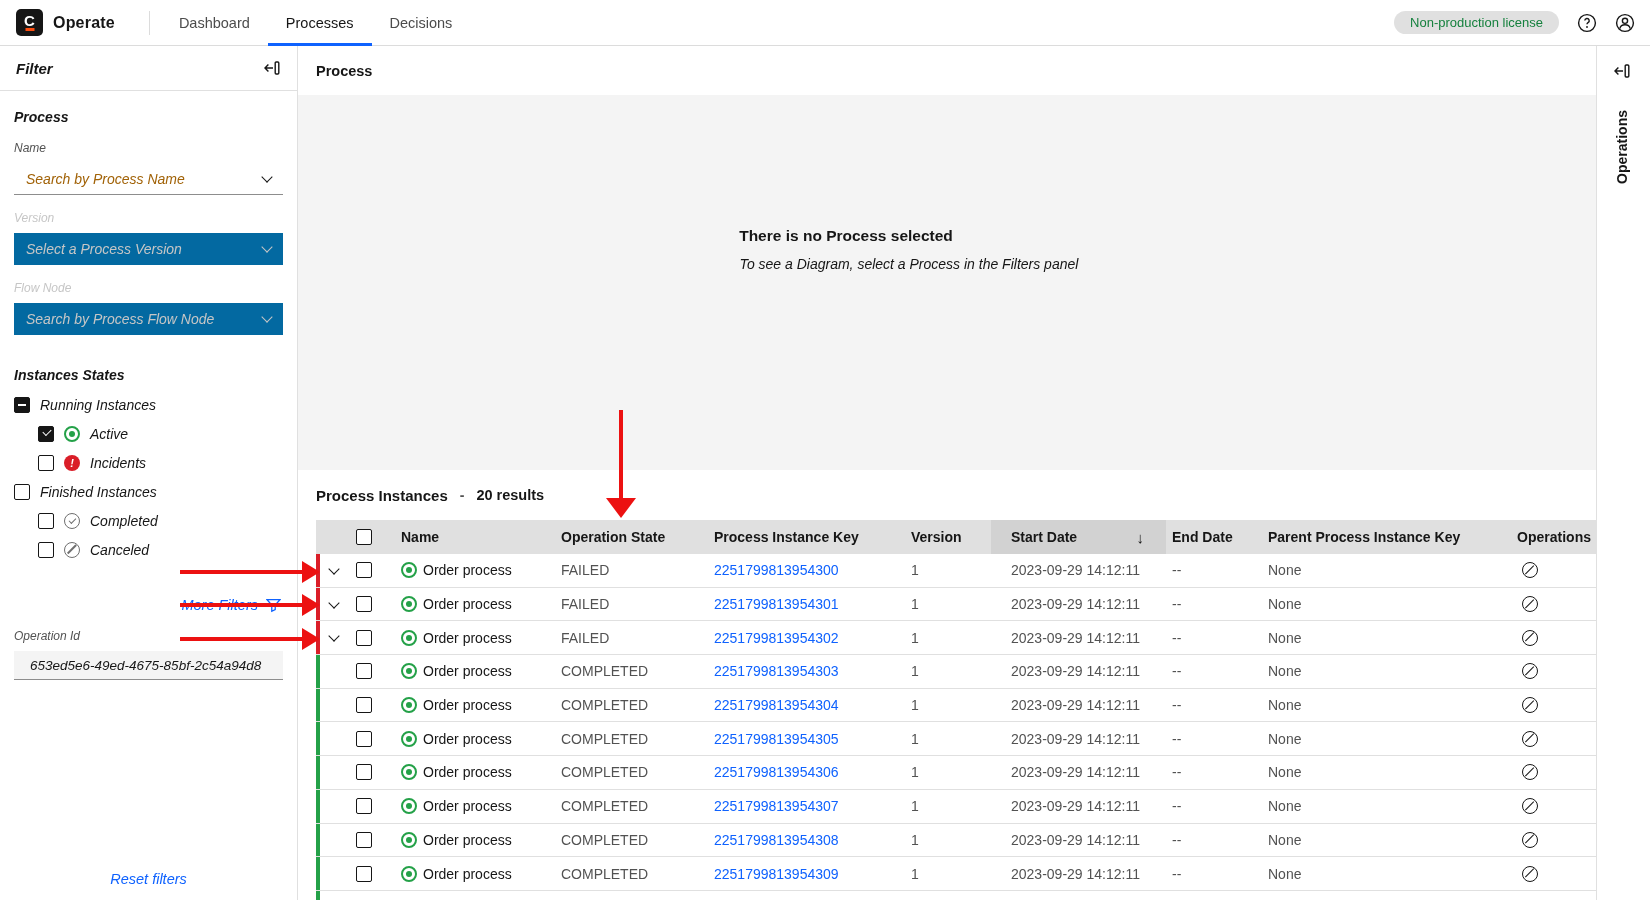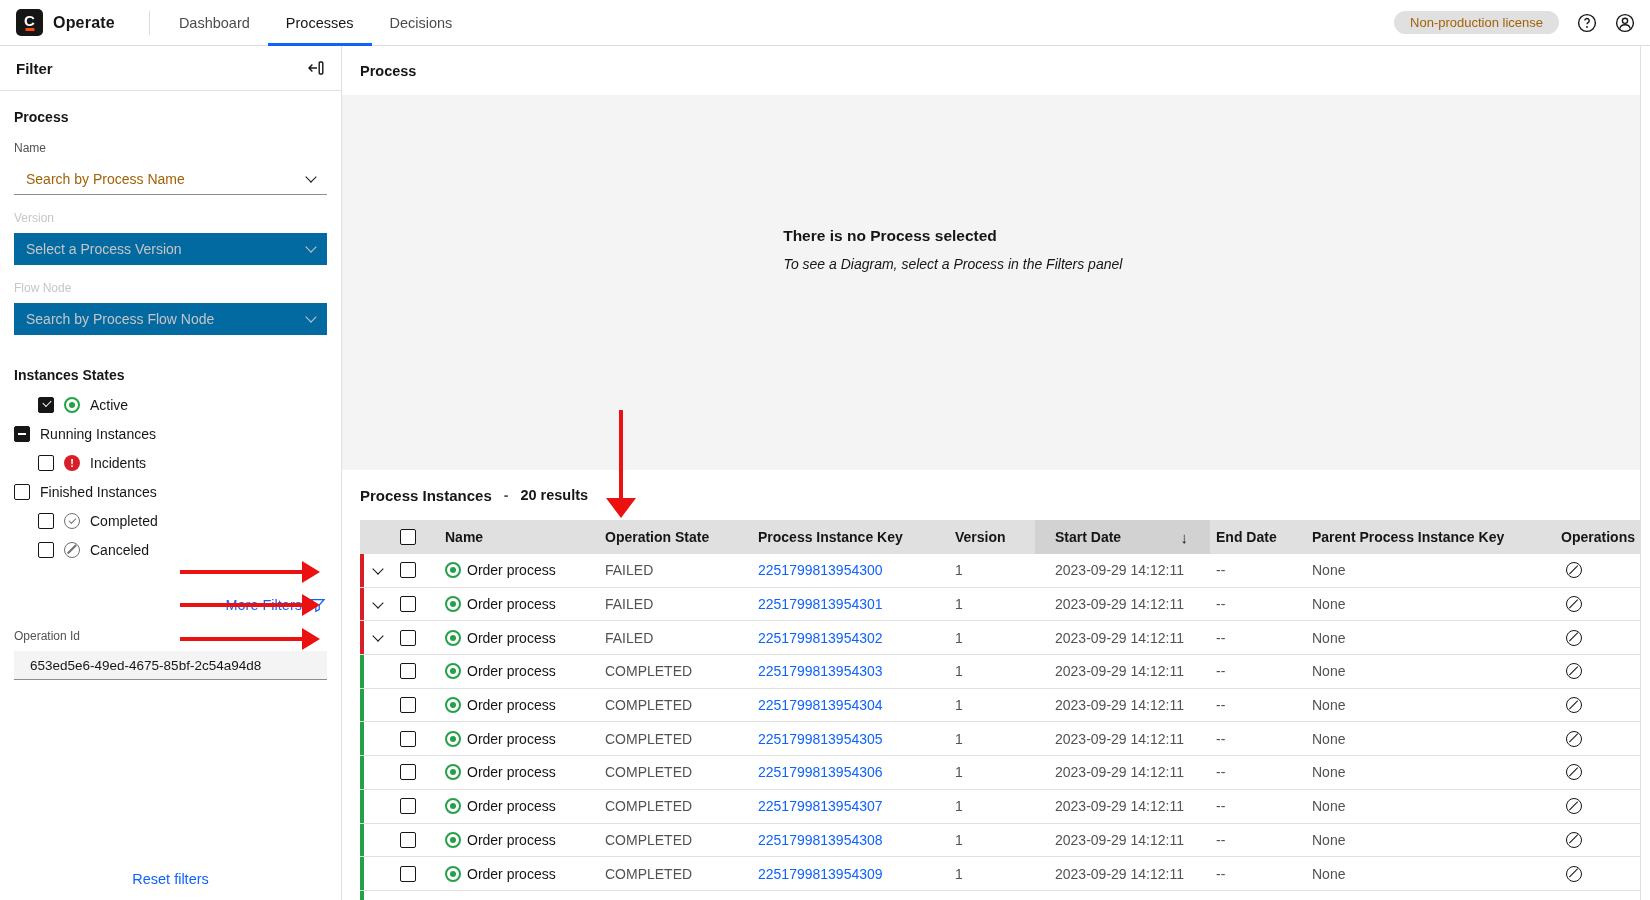--- a/index.html
+++ b/index.html
@@ -12,26 +12,26 @@
         display:flex;align-items:center;justify-content:center;}
   .logo .c{color:#fff;font-weight:bold;font-size:15px;line-height:1;margin-top:-4px;}
   .logo .o{position:absolute;bottom:5px;left:50%;transform:translateX(-50%);width:9px;height:3px;background:#fc4d0f;}
   .appname{font-size:16px;font-weight:bold;margin-left:10px;letter-spacing:.2px;}
   .hdr-div{width:1px;height:24px;background:#dcdcdc;margin-left:34px;}
   .tabs{display:flex;height:46px;margin-left:11px;}
   .tab{padding:0 18px;display:flex;align-items:center;font-size:14.5px;color:#4c4c4c;position:relative;cursor:pointer;}
   .tab.active{color:#161616;}
   .tab.active::after{content:"";position:absolute;left:0;right:0;bottom:0;height:3px;background:#0f62fe;}
   .hdr-right{margin-left:auto;display:flex;align-items:center;gap:18px;padding-right:15px;}
-  .badge{background:#e0e0e0;border-radius:13px;padding:4px 16px;font-size:13px;color:#a16207;white-space:nowrap;}
+  .badge{background:#e0e0e0;border-radius:13px;padding:4px 16px;font-size:13px;color:#15803d;white-space:nowrap;}
   .round-icon{width:20px;height:20px;display:block;}
 
   
   .body{display:flex;height:854px;}
-  .fpanel{width:342px;box-sizing:border-box;border-right:1px solid #e0e0e0;position:relative;background:#fff;flex:none;}
+  .fpanel{width:298px;box-sizing:border-box;border-right:1px solid #e0e0e0;position:relative;background:#fff;flex:none;font-style:italic;}
   .main{width:1298px;flex:none;display:flex;flex-direction:column;background:#fff;}
   .rbar{width:50px;flex:none;box-sizing:border-box;border-left:1px solid #e0e0e0;background:#fff;
         display:flex;flex-direction:column;align-items:center;}
 
   
   .fp-head{height:45px;border-bottom:1px solid #e0e0e0;display:flex;align-items:center;justify-content:space-between;
            padding:0 16px;box-sizing:border-box;}
   .fp-title{font-size:15px;font-weight:bold;}
   .panel-icon{width:18px;height:18px;cursor:pointer;}
   .fp-body{padding:0 14px;}
@@ -182,28 +182,28 @@
 
         <div class="f-label dis">Flow Node</div>
         <div class="combo dis">
           <span class="ph">Search by Process Flow Node</span>
           <span class="chev gray"></span>
         </div>
 
         <div class="states-title">Instances States</div>
 
         <div class="tree">
+          <div class="trow-f">
+            <span class="cb ind"></span>
+            <span class="st-label">Running Instances</span>
+          </div>
           <div class="trow-f child">
             <span class="cb checked"></span>
             <span class="sico active"></span>
             <span class="st-label">Active</span>
-          </div>
-          <div class="trow-f">
-            <span class="cb ind"></span>
-            <span class="st-label">Running Instances</span>
           </div>
           <div class="trow-f child">
             <span class="cb"></span>
             <span class="sico incident">!</span>
             <span class="st-label">Incidents</span>
           </div>
           <div class="trow-f gap-top">
             <span class="cb"></span>
             <span class="st-label">Finished Instances</span>
           </div>

